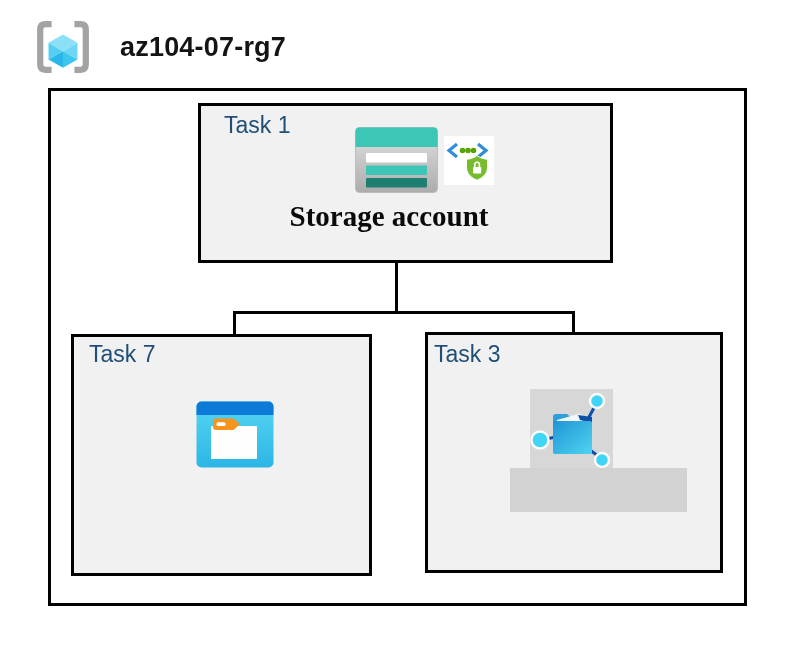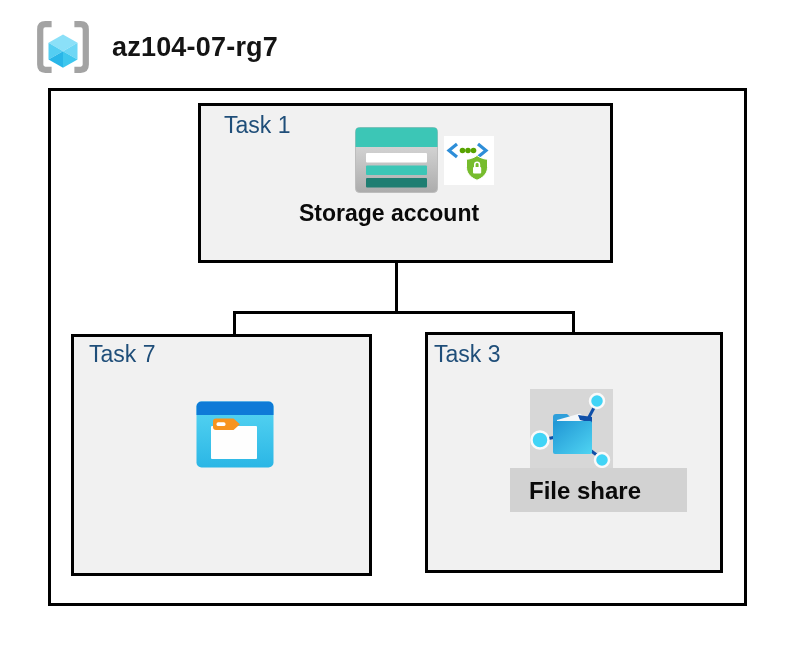--- a/index.html
+++ b/index.html
@@ -8,21 +8,21 @@
     position: relative;
     width: 788px;
     height: 647px;
     background: #ffffff;
     overflow: hidden;
   }
 
   
   .rg-header { position: absolute; left: 34px; top: 18px; display: flex; align-items: center; }
   .rg-icon { width: 58px; height: 58px; display: block; }
-  .rg-title { margin-left: 20px; font-size: 27px; font-weight: bold; color: #141414; letter-spacing: 0.2px; }
+  .rg-title { margin-left: 28px; font-size: 27px; font-weight: bold; color: #141414; letter-spacing: 0.2px; }
 
   
   .outer-box {
     position: absolute; left: 48px; top: 88px; width: 699px; height: 518px;
     border: 3px solid #000; background: #ffffff;
   }
   .task-box {
     position: absolute; border: 3px solid #000; background: #F1F1F1;
   }
   .task1 { left: 198px; top: 103px; width: 415px; height: 160px; }
@@ -37,21 +37,21 @@
 
   
   .conn { position: absolute; background: #000; }
   .conn-v1 { left: 395px; top: 230px; width: 3px; height: 83px; }
   .conn-h  { left: 233px; top: 311px; width: 342px; height: 3px; }
   .conn-v2 { left: 233px; top: 311px; width: 3px; height: 86px; }
   .conn-v3 { left: 572px; top: 311px; width: 3px; height: 80px; }
 
   
   .item-label { position: absolute; font-weight: bold; color: #0a0a0a; text-align: center; }
-  .storage-label { left: 198px; top: 200px; width: 382px; font-size: 23px; }
+  .storage-label { left: 198px; top: 200px; width: 382px; font-size: 29px; font-family: Liberation Serif, serif; }
   .blob-label    { left: 71px;  top: 484px; width: 308px; font-size: 23px; }
   .fileshare-label-bg {
     position: absolute; left: 510px; top: 468px; width: 177px; height: 44px;
     background: #D2D2D2;
   }
   .fileshare-label {
     left: 510px; top: 477px; width: 150px; font-size: 24px;
   }
 
   
@@ -162,15 +162,14 @@
       <polygon points="27,31 50,24.5 56,29 56,34 27,34" fill="#F4F7F9"></polygon>
       <polygon points="48,26 62,28 62,34 50,31" fill="#0F4FA8"></polygon>
       <rect x="23" y="32" width="39" height="33" rx="2" fill="url(#gShare)"></rect>
       <circle cx="67" cy="12" r="7" fill="#41D4F6" stroke="#FAFAFA" stroke-width="2.5"></circle>
       <circle cx="10" cy="51" r="8.5" fill="#41D4F6" stroke="#FAFAFA" stroke-width="2.5"></circle>
       <circle cx="72" cy="71" r="7" fill="#41D4F6" stroke="#FAFAFA" stroke-width="2.5"></circle>
     </svg>
   </span>
 
   <div class="fileshare-label-bg"></div>
-  <div class="item-label fileshare-label" style="position:absolute;">File share</div>
 
 </div>
 
 </body></html>

